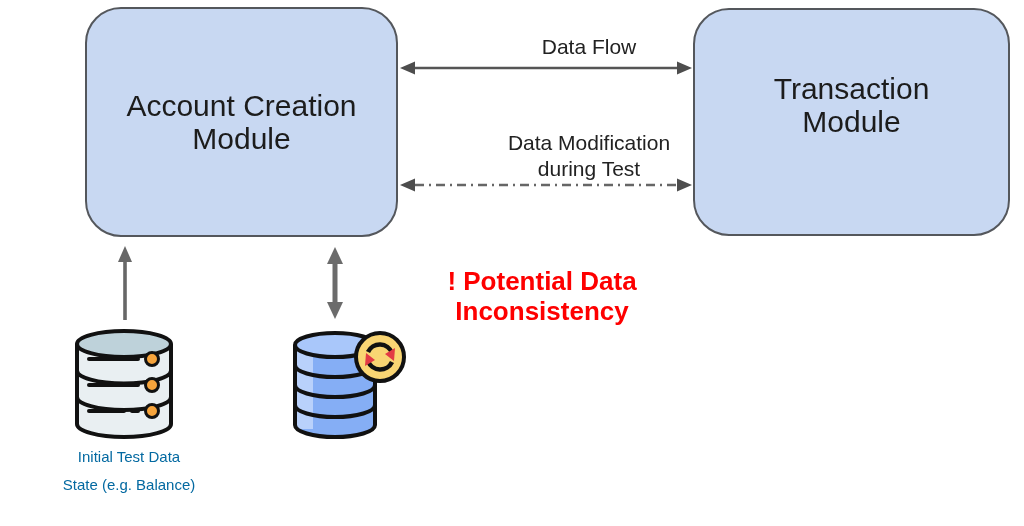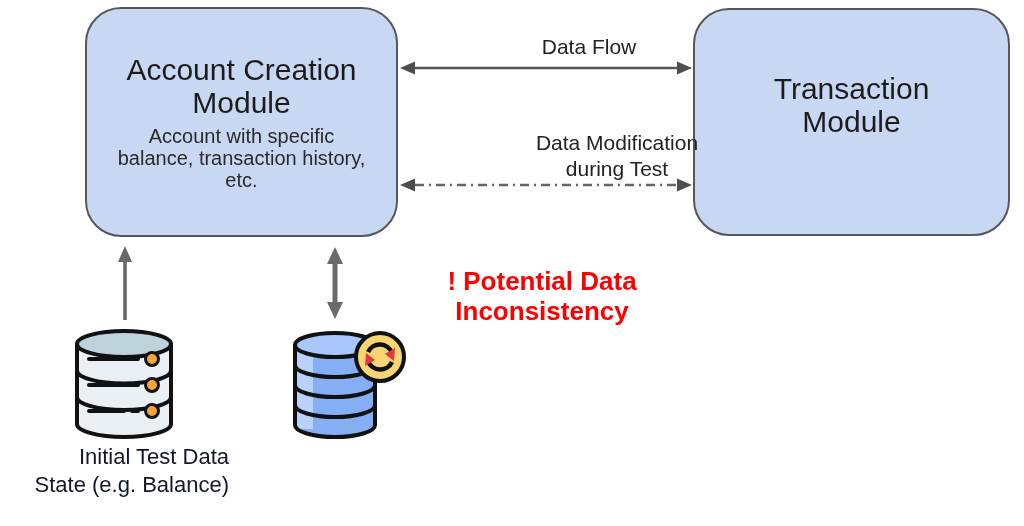--- a/index.html
+++ b/index.html
@@ -14,52 +14,49 @@
   }
   .module-left{left:85px;top:7px;width:313px;height:230px;}
   .module-right{left:693px;top:8px;width:317px;height:228px;padding-bottom:34px;}
   .module-title{font-size:30px;line-height:33px;white-space:pre-line;color:#1c1c1c;}
   .module-desc{font-size:20px;line-height:22px;white-space:pre-line;color:#2a2a2a;margin-top:6px;}
   .conn-label{
     position:absolute;left:399px;width:294px;text-align:center;font-size:21px;
     line-height:26px;color:#222;white-space:pre-line;padding-left:43px;
   }
   .label-flow{top:34px;}
-  .label-mod{top:130px;margin-left:28px;}
+  .label-mod{top:130px;}
   .h-arrow{position:absolute;left:399px;width:294px;height:18px;}
   .h-arrow-solid{top:59px;}
   .h-arrow-dash{top:176px;}
   .v-arrow{position:absolute;}
   .v-arrow-single{left:115px;top:245px;}
   .v-arrow-double{left:323px;top:246px;}
   .warning{
     position:absolute;left:374px;top:266px;width:336px;text-align:center;
     font-size:26px;font-weight:bold;color:#fe0000;line-height:30px;
   }
   .db-icon{position:absolute;}
   .db-gray{left:74px;top:328px;}
   .db-blue{left:291px;top:318px;}
   .ds-label{
-    position:absolute;top:443px;width:200px;text-align:right;font-size:22px;
-    line-height:28px;color:#0f172a;white-space:pre-line;
+    position:absolute;top:443px;width:200px;text-align:center;font-size:15px;
+    line-height:28px;color:#0369a1;white-space:pre-line;
   }
   .ds-left{left:29px;}
   .ds-right{left:246px;}
 </style>
 </head>
 <body>
 
 <div class="canvas">
 
   <div class="module module-left">
     <div class="module-title">Account Creation
 Module</div>
-    <div class="module-desc">Account with specific
-balance, transaction history,
-etc.</div>
   </div>
 
   <div class="module module-right">
     <div class="module-title">Transaction
 Module</div>
   </div>
 
   <div class="conn-label label-flow">Data Flow</div>
   <svg class="h-arrow h-arrow-solid" width="294" height="18" viewBox="0 0 294 18">
     <line x1="13" y1="9" x2="281" y2="9" stroke="#555555" stroke-width="2.6"></line>

